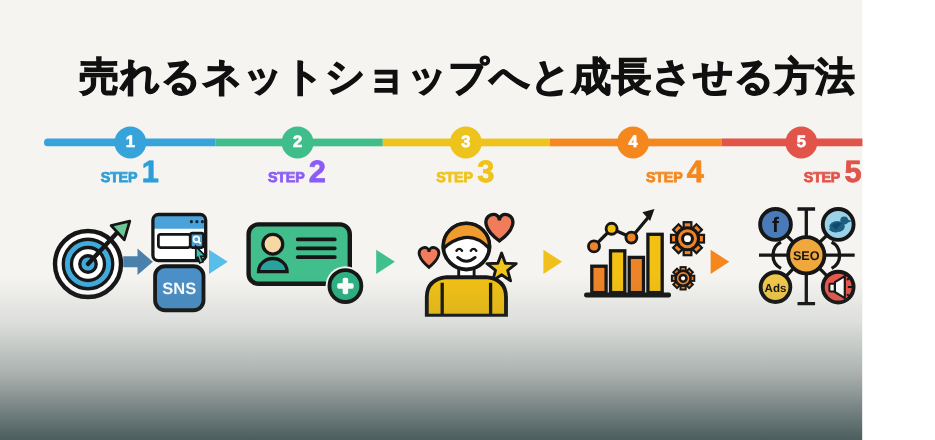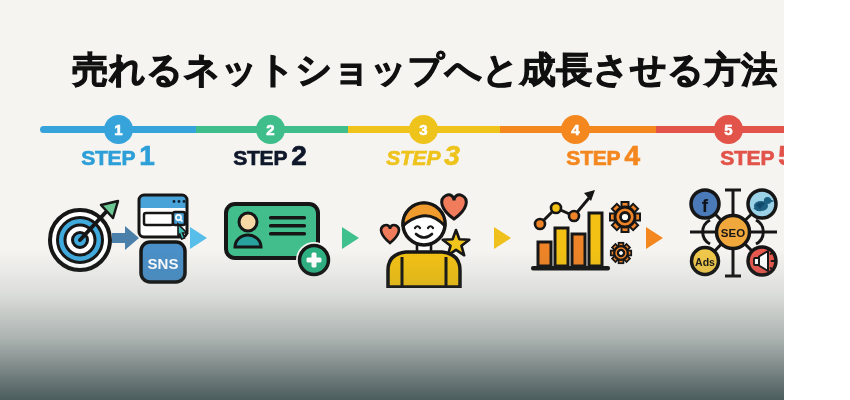--- a/index.html
+++ b/index.html
@@ -32,25 +32,25 @@
   .s-orange { background:#f5871f; }
   .s-red    { background:#e2534a; }
   .node {
     position:absolute; top:115px; width:29px; height:29px; border-radius:50%;
     display:flex; align-items:center; justify-content:center;
     color:#fff; font-size:15px; font-weight:700; -webkit-text-stroke:0.6px #fff;
   }
   .step-label {
     position:absolute; top:140px; width:130px; text-align:center; white-space:nowrap;
   }
-  .step-label .word { font-size:21px; font-weight:800; letter-spacing:-0.2px;margin-top:46px; -webkit-text-stroke:0.7px currentColor; }
+  .step-label .word { font-size:13px; font-weight:800; letter-spacing:-0.2px;margin-top:46px; -webkit-text-stroke:0.7px currentColor; }
   .step-label .num  { font-size:28px; font-weight:800; margin-left:4px; -webkit-text-stroke:0.7px currentColor; }
   .c-blue   { color:#2d9fd8; }
-  .c-green  { color:#0f172a; }
-  .c-yellow { color:#eec31c;font-style:italic; }
+  .c-green  { color:#8b5cf6; }
+  .c-yellow { color:#eec31c; }
   .c-orange { color:#f5871f;text-align:right; }
   .c-red    { color:#e2534a; }
   .icon-svg { position:absolute; }
   .chev {
     position:absolute; top:227px; width:0; height:0;
     border-top:11px solid transparent; border-bottom:11px solid transparent;
   }
   .chev1 { left:190px; border-left:17px solid #57bde9; }
   .chev2 { left:342px; border-left:17px solid #3fc08c; }
   .chev3 { left:494px; border-left:17px solid #f0c11c; }

